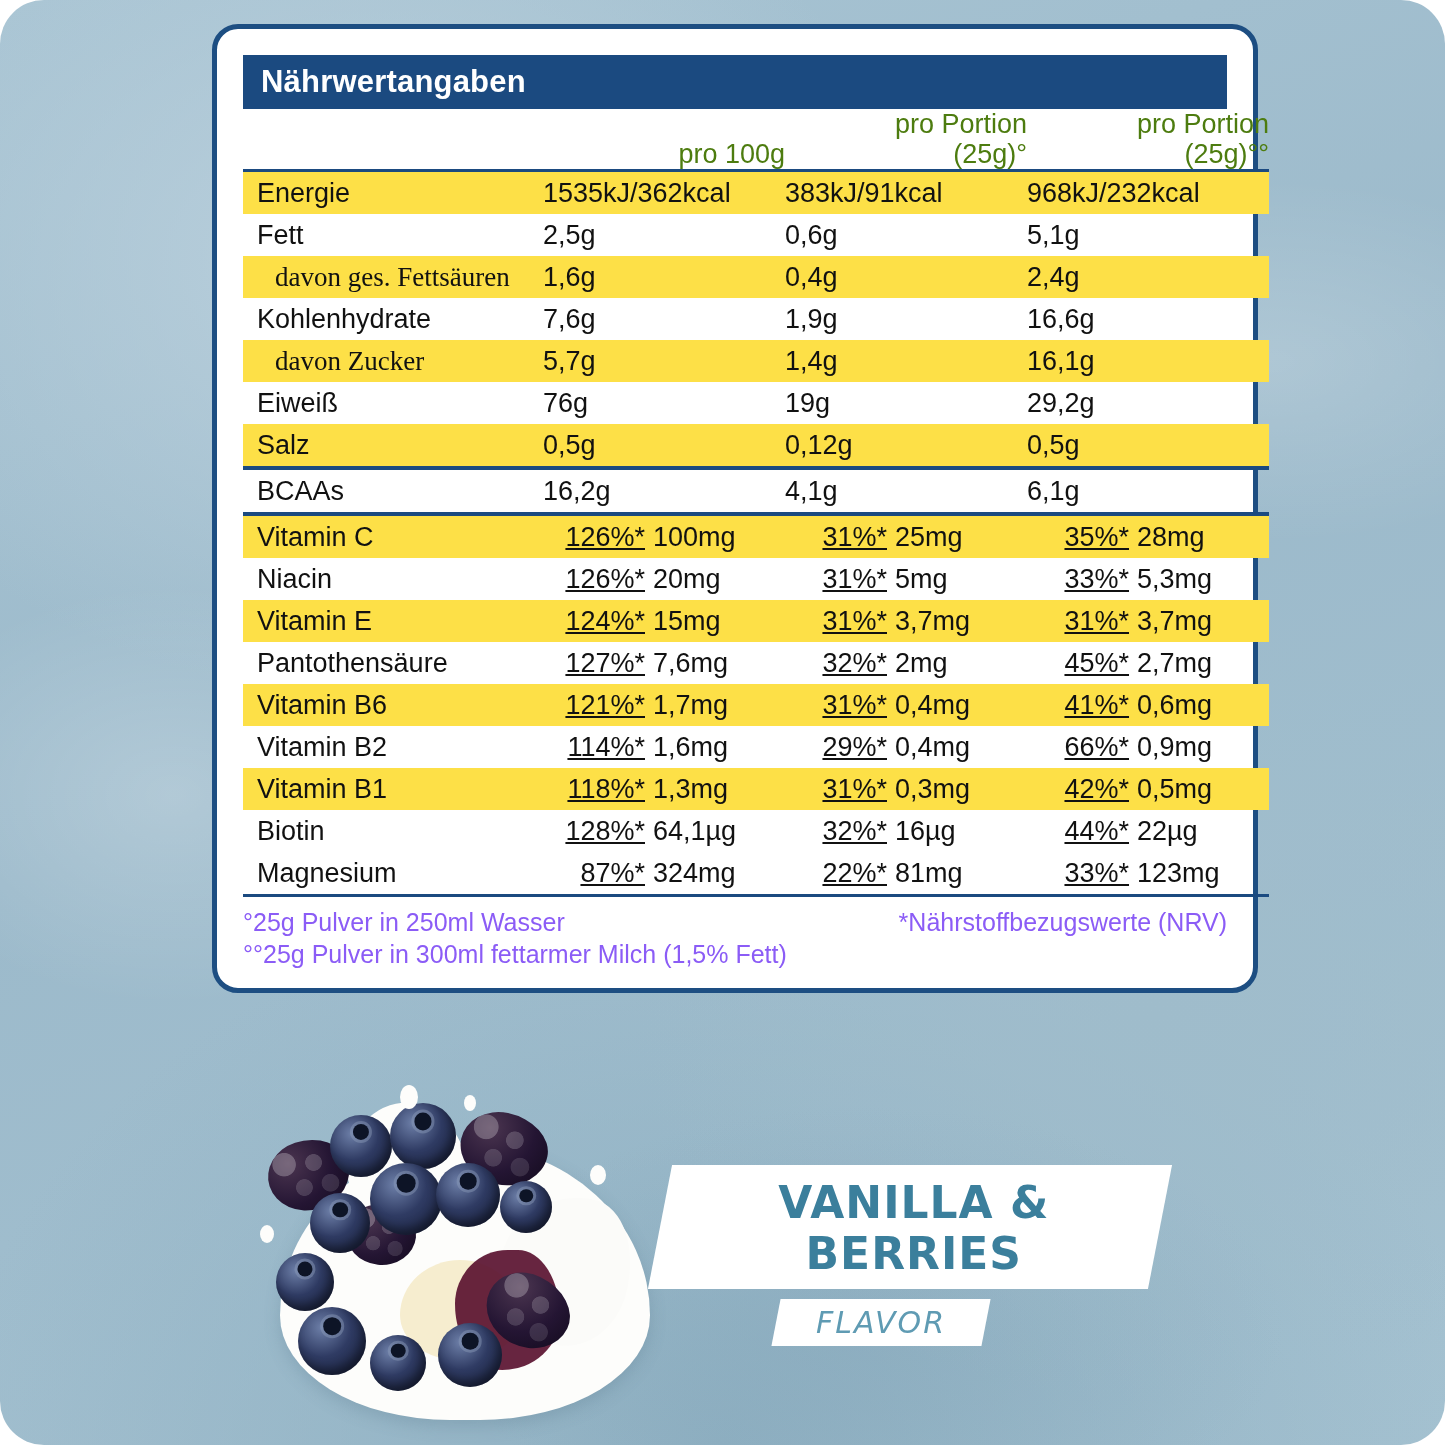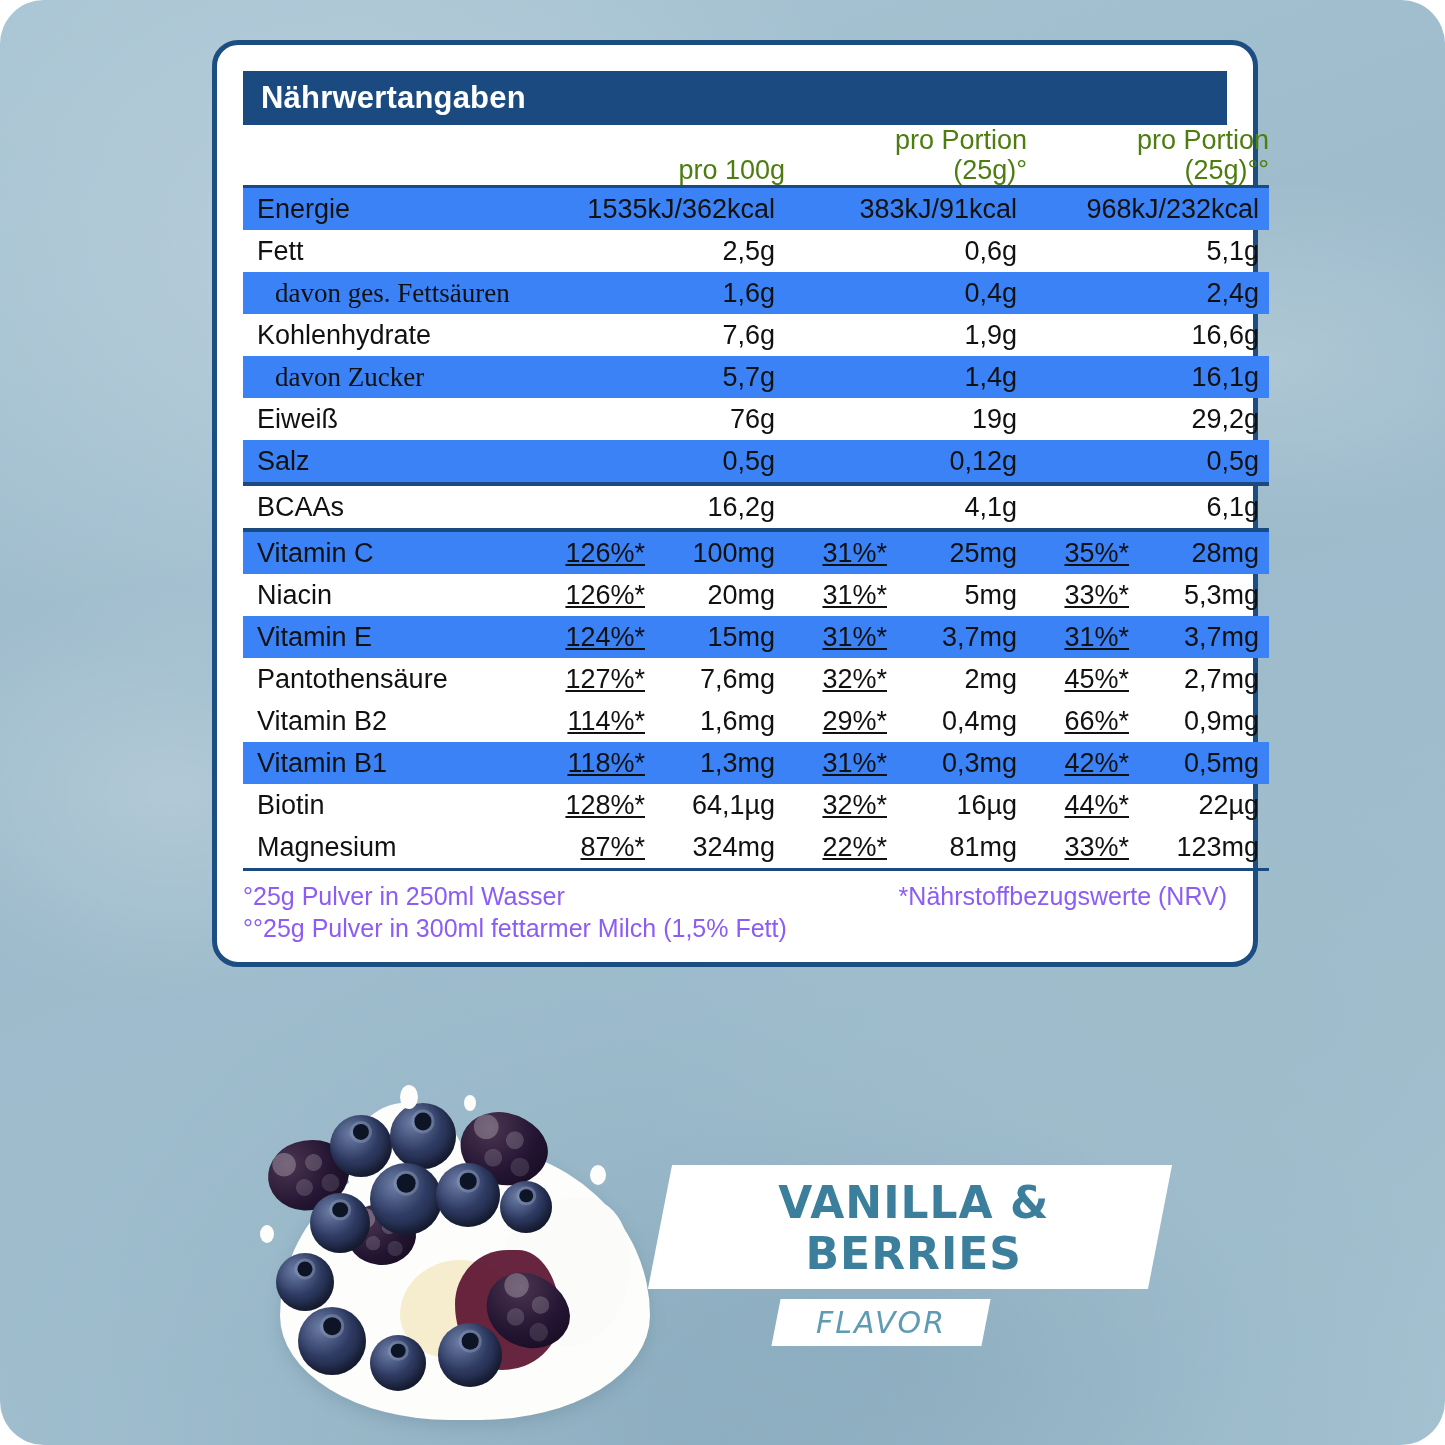--- a/index.html
+++ b/index.html
@@ -36,21 +36,21 @@
       radial-gradient(ellipse 500px 260px at 88% 25%, rgba(255,255,255,0.18), rgba(255,255,255,0) 70%),
       radial-gradient(ellipse 600px 320px at 60% 92%, rgba(120,155,175,0.25), rgba(120,155,175,0) 70%),
       radial-gradient(ellipse 300px 220px at 40% 30%, rgba(255,255,255,0.12), rgba(255,255,255,0) 70%);
     pointer-events: none;
   }
 
   
   .panel {
     position: absolute;
     left: 212px;
-    top: 40px;
+    top: 24px;
     width: 1046px;
     background: #ffffff;
     border: 5px solid #1d4e82;
     border-radius: 26px;
     box-sizing: border-box;
     padding: 26px 26px 18px 26px;
   }
 
   .panel-title-bar {
     background: #1b4a80;
@@ -101,30 +101,29 @@
   }
   .row td.name {
     text-align: left;
     padding-left: 14px;
   }
   .row td.name.indent {
     padding-left: 32px;
     font-family: Liberation Serif, serif;
   }
   .row td.num {
-    text-align: right;
     padding-right: 10px;
   }
   .row td.pct {
     text-align: right;
     padding-right: 8px;
     text-decoration: underline;
   }
   .row.alt td {
-    background: #3b82f6;
+    background: #fde047;
   }
 
   .sep-row td {
     height: 0;
     padding: 0;
   }
   .rule {
     border-top: 4px solid #1b4a80;
     height: 0;
     font-size: 0;
@@ -423,20 +422,29 @@
       </tr>
       <tr class="row">
         <td class="name">Pantothensäure</td>
         <td class="pct">127%*</td>
         <td class="num">7,6mg</td>
         <td class="pct">32%*</td>
         <td class="num">2mg</td>
         <td class="pct">45%*</td>
         <td class="num">2,7mg</td>
       </tr>
+      <tr class="row alt">
+        <td class="name">Vitamin B6</td>
+        <td class="pct">121%*</td>
+        <td class="num">1,7mg</td>
+        <td class="pct">31%*</td>
+        <td class="num">0,4mg</td>
+        <td class="pct">41%*</td>
+        <td class="num">0,6mg</td>
+      </tr>
       <tr class="row">
         <td class="name">Vitamin B2</td>
         <td class="pct">114%*</td>
         <td class="num">1,6mg</td>
         <td class="pct">29%*</td>
         <td class="num">0,4mg</td>
         <td class="pct">66%*</td>
         <td class="num">0,9mg</td>
       </tr>
       <tr class="row alt">

